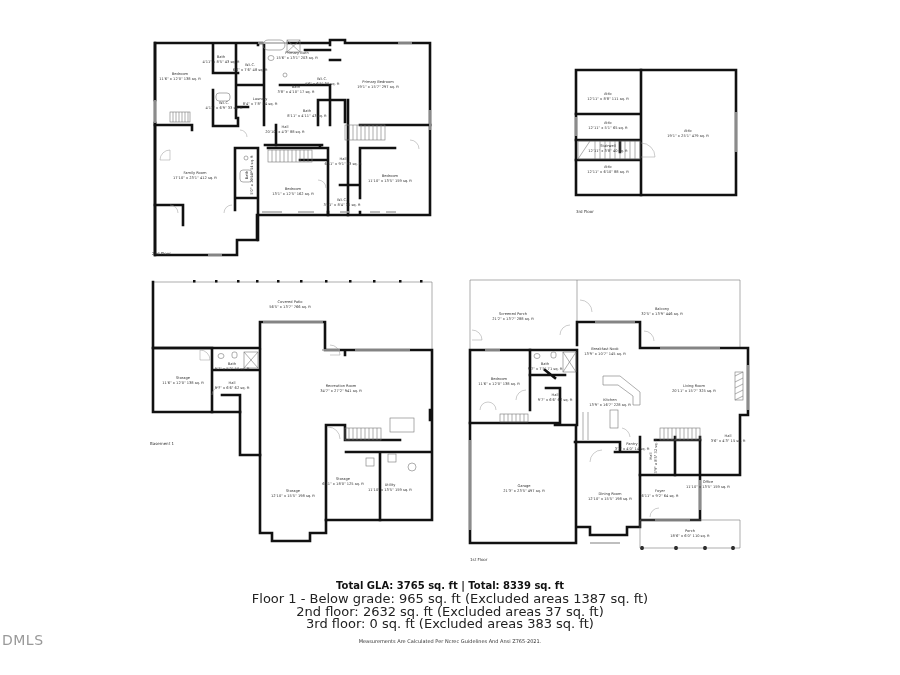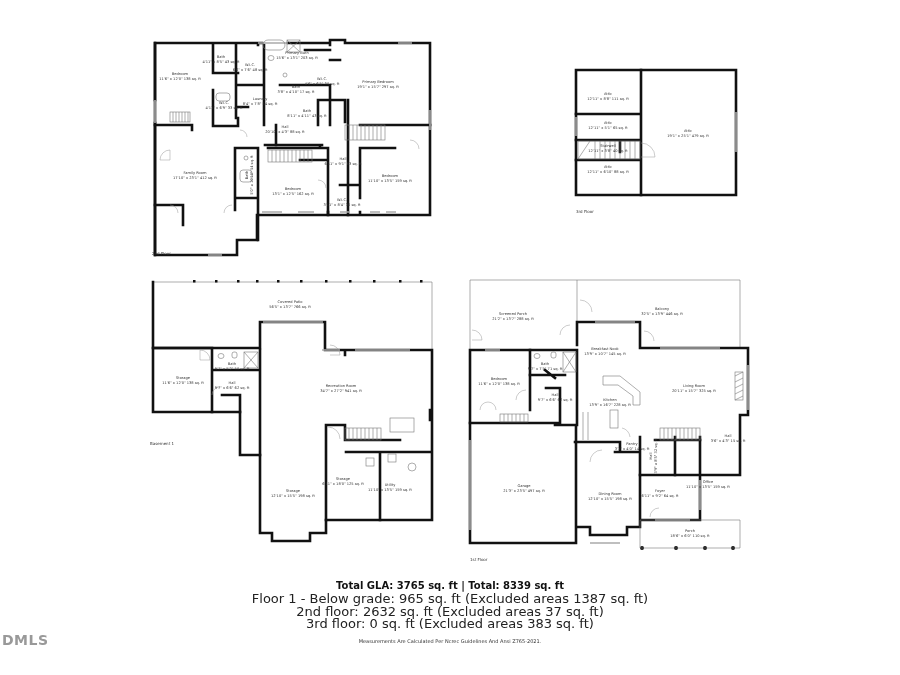--- a/index.html
+++ b/index.html
@@ -9,21 +9,21 @@
   .floor-caption { font-family:"DejaVu Sans", sans-serif; font-size:4px; fill:#333; }
   .wall { stroke:#111; stroke-width:2.6; fill:none; stroke-linecap:square; }
   .thin { stroke:#777; stroke-width:0.6; fill:none; }
   .win { stroke:#aaa; stroke-width:1.6; fill:none; }
   .door { stroke:#999; stroke-width:0.5; fill:none; }
   .post { fill:#111; }
   .summary { position:absolute; left:0; width:900px; text-align:center; top:578px; }
   .summary .total { font-family:"DejaVu Sans", sans-serif; font-weight:bold; font-size:10px; color:#111; line-height:15px; }
   .summary .line { font-family:"DejaVu Sans", sans-serif; font-size:13px; color:#222; line-height:12.5px; }
   .summary .foot { font-family:"DejaVu Sans", sans-serif; font-size:5px; color:#333; margin-top:7px; }
-  .logo { position:absolute; left:2px; top:632px; font-family:"DejaVu Sans", sans-serif; font-size:14px; color:#999; letter-spacing:0.5px; font-weight:700; }
+  .logo { position:absolute; left:2px; top:632px; font-family:"DejaVu Sans", sans-serif; font-size:14px; color:#999; letter-spacing:0.5px; font-weight:400; }
 </style>
 </head>
 <body>
 
 <svg class="plan" viewBox="0 0 900 675" xmlns="http://www.w3.org/2000/svg">
 
   <g>
 
     <path class="wall" d="M155 43 H258 M258 43 V45 M260 43 H262 M288 43 H330 V45 M330 43 V40 H345 V43 M345 43 H430 V215 H360 V212 M360 215 H328 V212 M328 215 H257 V240 H237 V255 H155 V43"></path>
     <path class="wall" d="M155 43 V100 M155 123 V255"></path>

